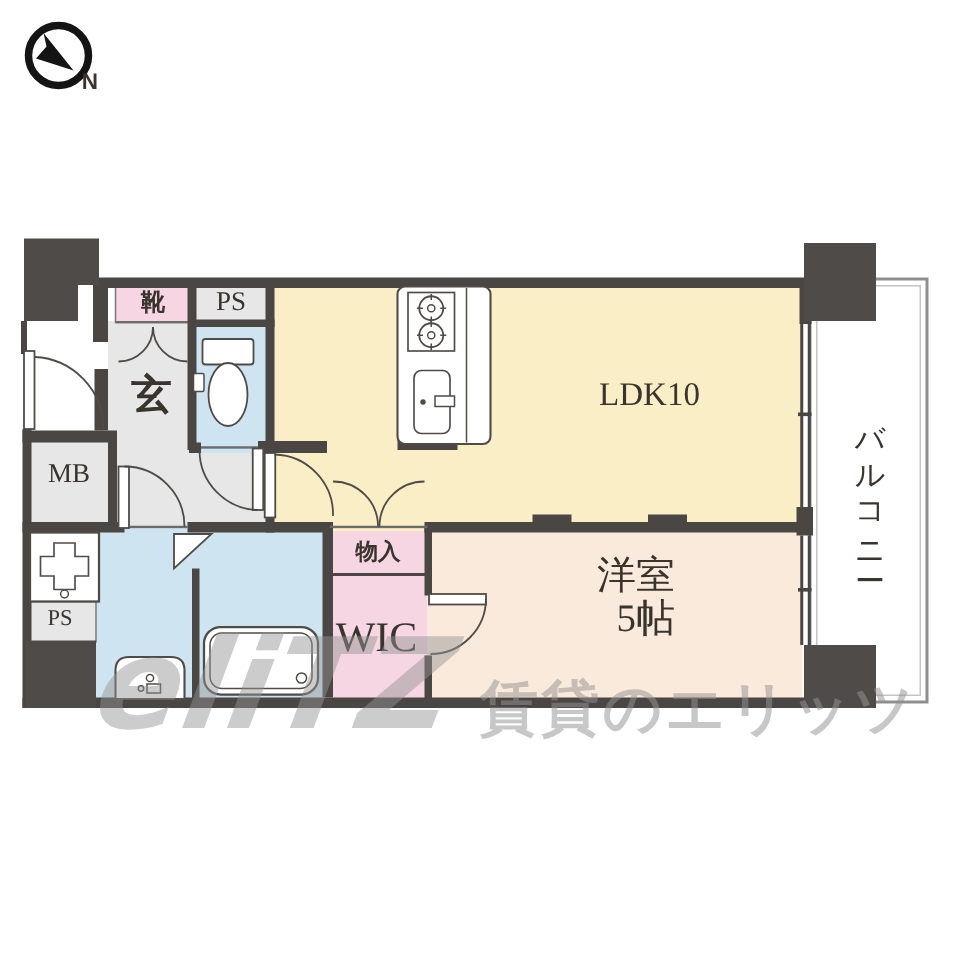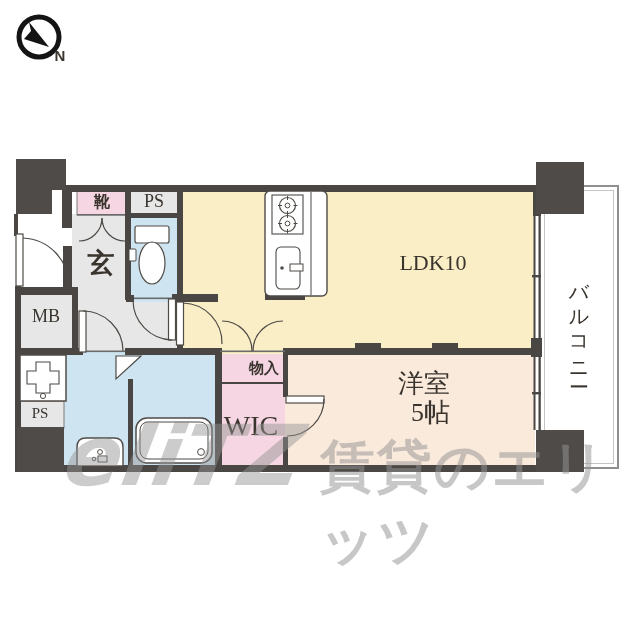--- a/index.html
+++ b/index.html
@@ -6,34 +6,34 @@
   .stage{position:relative;width:640px;height:640px;background:#fff;overflow:hidden;
          font-family:"Liberation Serif",serif;}
   .plan{position:absolute;left:0;top:0;z-index:1;}
   .lbl{position:absolute;transform:translate(-50%,-50%);color:#3a342e;z-index:3;
        white-space:nowrap;font-family:"Liberation Serif",serif;}
   #lbl-shoes{left:102px;top:202px;font-size:16px;font-weight:600;}
   #lbl-ps-top{left:154px;top:201px;font-size:18px;}
   #lbl-entrance{left:101px;top:263px;font-size:27px;font-weight:600;}
   #lbl-mb{left:46px;top:316px;font-size:18px;}
   #lbl-ps-bottom{left:40px;top:413px;font-size:15px;}
-  #lbl-storage{left:264px;top:368px;font-size:15px;font-weight:600;}
+  #lbl-storage{left:252px;top:368px;font-size:15px;font-weight:600;}
   #lbl-wic{left:251px;top:426px;font-size:28px;}
   #lbl-ldk{left:433px;top:263px;font-size:22px;}
   #lbl-western{left:424px;top:398px;font-size:26px;text-align:right;line-height:1.12;}
   #lbl-balcony{left:580px;top:325px;font-size:20px;writing-mode:vertical-rl;
                letter-spacing:4px;}
   .compass-svg{position:absolute;left:14px;top:12px;z-index:3;}
   #lbl-n{left:60px;top:55px;font-size:15px;font-weight:700;
          font-family:"Liberation Sans",sans-serif;}
   .watermark{position:absolute;left:66px;top:414px;display:flex;align-items:baseline;
              z-index:6;pointer-events:none;font-family:"DejaVu Sans",sans-serif;}
   .wm-logo{font-style:italic;font-weight:900;font-size:84px;line-height:1;
            letter-spacing:1px;color:rgba(148,148,148,.48);transform:skewX(-10deg);}
-  .wm-text{font-weight:800;font-size:55px;letter-spacing:2px;margin-left:16px;
+  .wm-text{font-weight:800;font-size:39px;letter-spacing:2px;margin-left:16px;
            color:rgba(148,148,148,.52);}
 </style>
 </head>
 <body>
 
 <div class="stage">
 
   <svg class="compass-svg" width="50" height="50" viewBox="0 0 50 50">
     <circle cx="25" cy="25" r="20" fill="#fff" stroke="#141414" stroke-width="5"></circle>
     <path d="M15,10 L35,35 L10,27 L17,19 Z" fill="#141414"></path>

